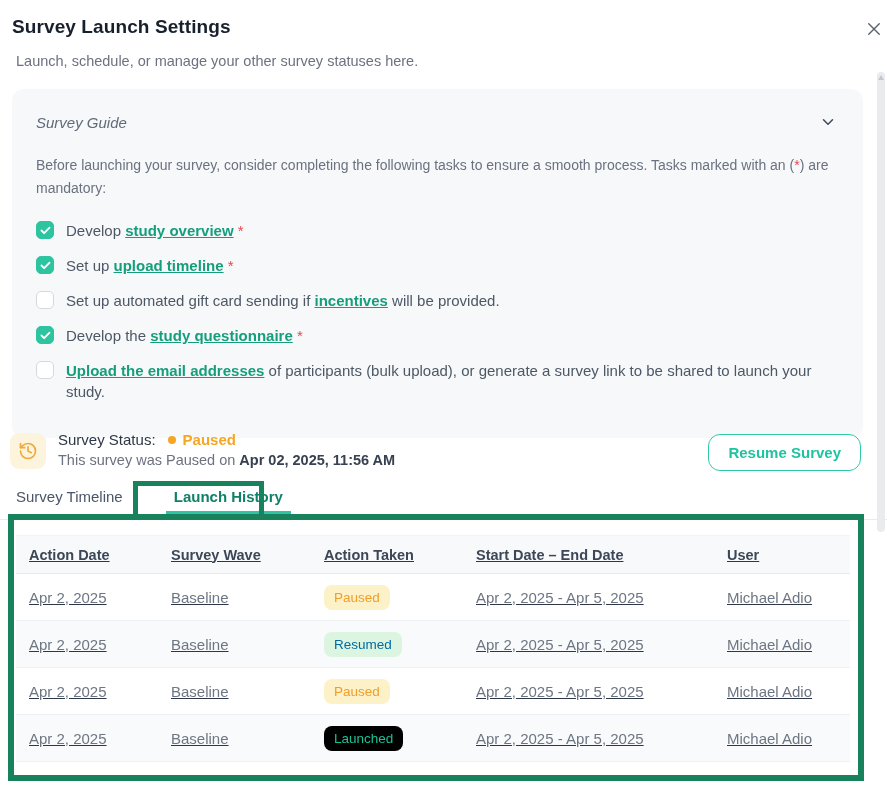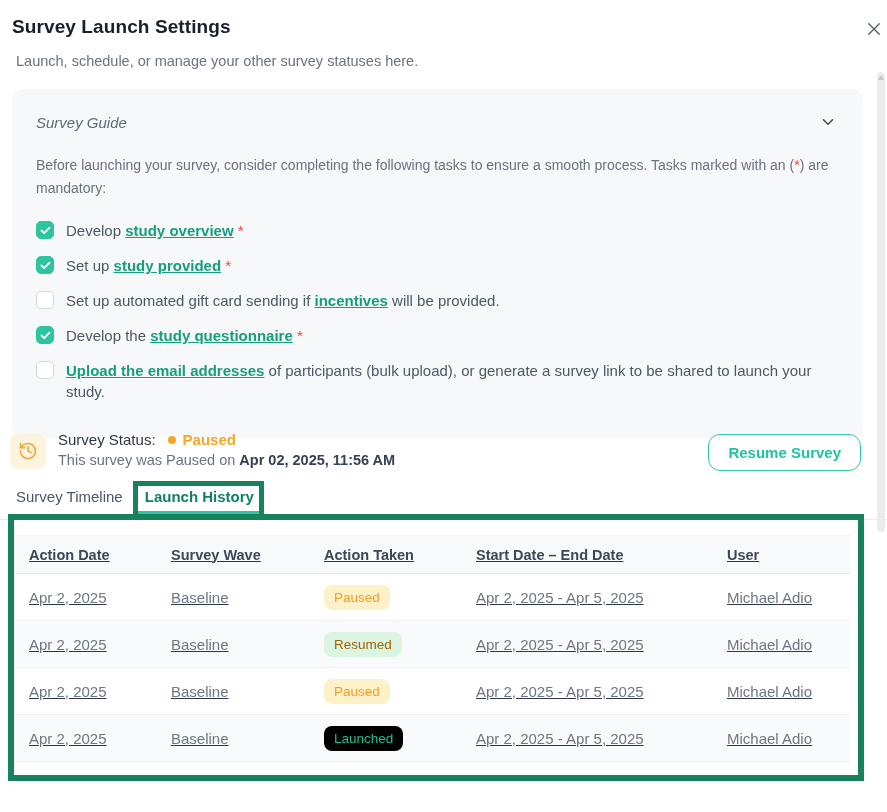--- a/index.html
+++ b/index.html
@@ -43,21 +43,21 @@
   .status-label { color:#2d3748; font-weight:500; }
   .status-dot { width:8px; height:8px; border-radius:50%; background:#f5a623; margin:0 7px 0 12px; }
   .status-value { color:#f5a623; font-weight:700; }
   .status-line2 { margin-top:4px; font-size:14.5px; color:#6b7280; }
   .status-line2 b { color:#374151; font-weight:700; }
   .resume-btn { margin-left:auto; margin-top:3px; height:37px; padding:0 19px; background:#ffffff;
                 border:1.5px solid #2ec9a7; border-radius:12px; color:#1fc3a0; font-weight:700;
                 font-size:15px; cursor:pointer; font-family:inherit; }
 
   
-  .tabs-row { position:absolute; top:488px; left:16px; display:flex; align-items:flex-end; }
+  .tabs-row { position:absolute; top:488px; left:16px; display:flex; align-items:flex-end;gap:29px; }
   .tab { font-size:15px; cursor:pointer; padding-bottom:9px; }
   .tab-inactive { color:#4a5568; }
   .tab-active { margin-left:14px; padding:0 8px 6px 8px; color:#11806a; font-weight:600;
                 border-bottom:3px solid #2ec4a5; }
   .tabs-divider { position:absolute; top:519px; left:0; width:887px; height:1px; background:#e8eaec; }
 
   
   .annotation-tab { position:absolute; top:481px; left:133px; width:131px; height:46px;
                     border:5px solid #17825c; pointer-events:none; }
   .annotation-table { position:absolute; top:514px; left:8px; width:856px; height:267px;
@@ -66,21 +66,21 @@
   
   table { width:100%; border-collapse:collapse; table-layout:fixed; }
   thead th { background:#f8f9fb; height:38px; text-align:left; font-size:14.5px; font-weight:700;
              color:#3c4757; padding-left:13px; border-bottom:1px solid #e7eaee; border-top:1px solid #f1f3f5; }
   tbody td { height:47px; font-size:15px; color:#6d7683; padding-left:13px; border-top:1px solid #eef1f3; }
   tbody tr:first-child td { border-top:none; }
   tbody tr:nth-child(even) { background:#f9fafb; }
   tbody tr:last-child td { border-bottom:1px solid #eef1f3; }
   .badge { display:inline-block; padding:5px 10px; border-radius:8px; font-size:13.5px; font-weight:500; }
   .badge-paused { background:#fdf1c8; color:#f09e2a; }
-  .badge-resumed { background:#dbf5e0; color:#a16207;text-align:center; }
+  .badge-resumed { background:#dbf5e0; color:#0369a1;text-align:center; }
   .badge-launched { background:#000000; color:#16c296; }
 
   
   .scrollbar-track { position:absolute; top:72px; right:2px; width:8px; height:460px;
                      background:#e9ebee; border-radius:4px; cursor:pointer; }
   .scrollbar-arrow { position:absolute; top:3px; left:1px; width:0; height:0;
                      border-left:3px solid transparent; border-right:3px solid transparent;
                      border-bottom:5px solid #c2c7cf; }
 </style>
 </head>
@@ -120,21 +120,21 @@
     </span>
     <span class="task-text"><span class="pre">Develop </span><a class="task-link">study overview</a><span class="post"></span><span class="star req-star"> *</span></span>
   </div>
 
   <div class="task">
     <span class="checkbox checked">
       <svg width="11" height="9" viewBox="0 0 12 10">
               <path d="M1.5 5l3 3L10.5 1.8" fill="none" stroke="#ffffff" stroke-width="2" stroke-linecap="round" stroke-linejoin="round"></path>
             </svg>
     </span>
-    <span class="task-text"><span class="pre">Set up </span><a class="task-link">study provided</a><span class="post"></span><span class="star req-star"> *</span></span>
+    <span class="task-text"><span class="pre">Set up </span><a class="task-link">upload timeline</a><span class="post"></span><span class="star req-star"> *</span></span>
   </div>
 
   <div class="task">
     <span class="checkbox">
       
     </span>
     <span class="task-text"><span class="pre">Set up automated gift card sending if </span><a class="task-link">incentives</a><span class="post"> will be provided.</span></span>
   </div>
 
   <div class="task">

